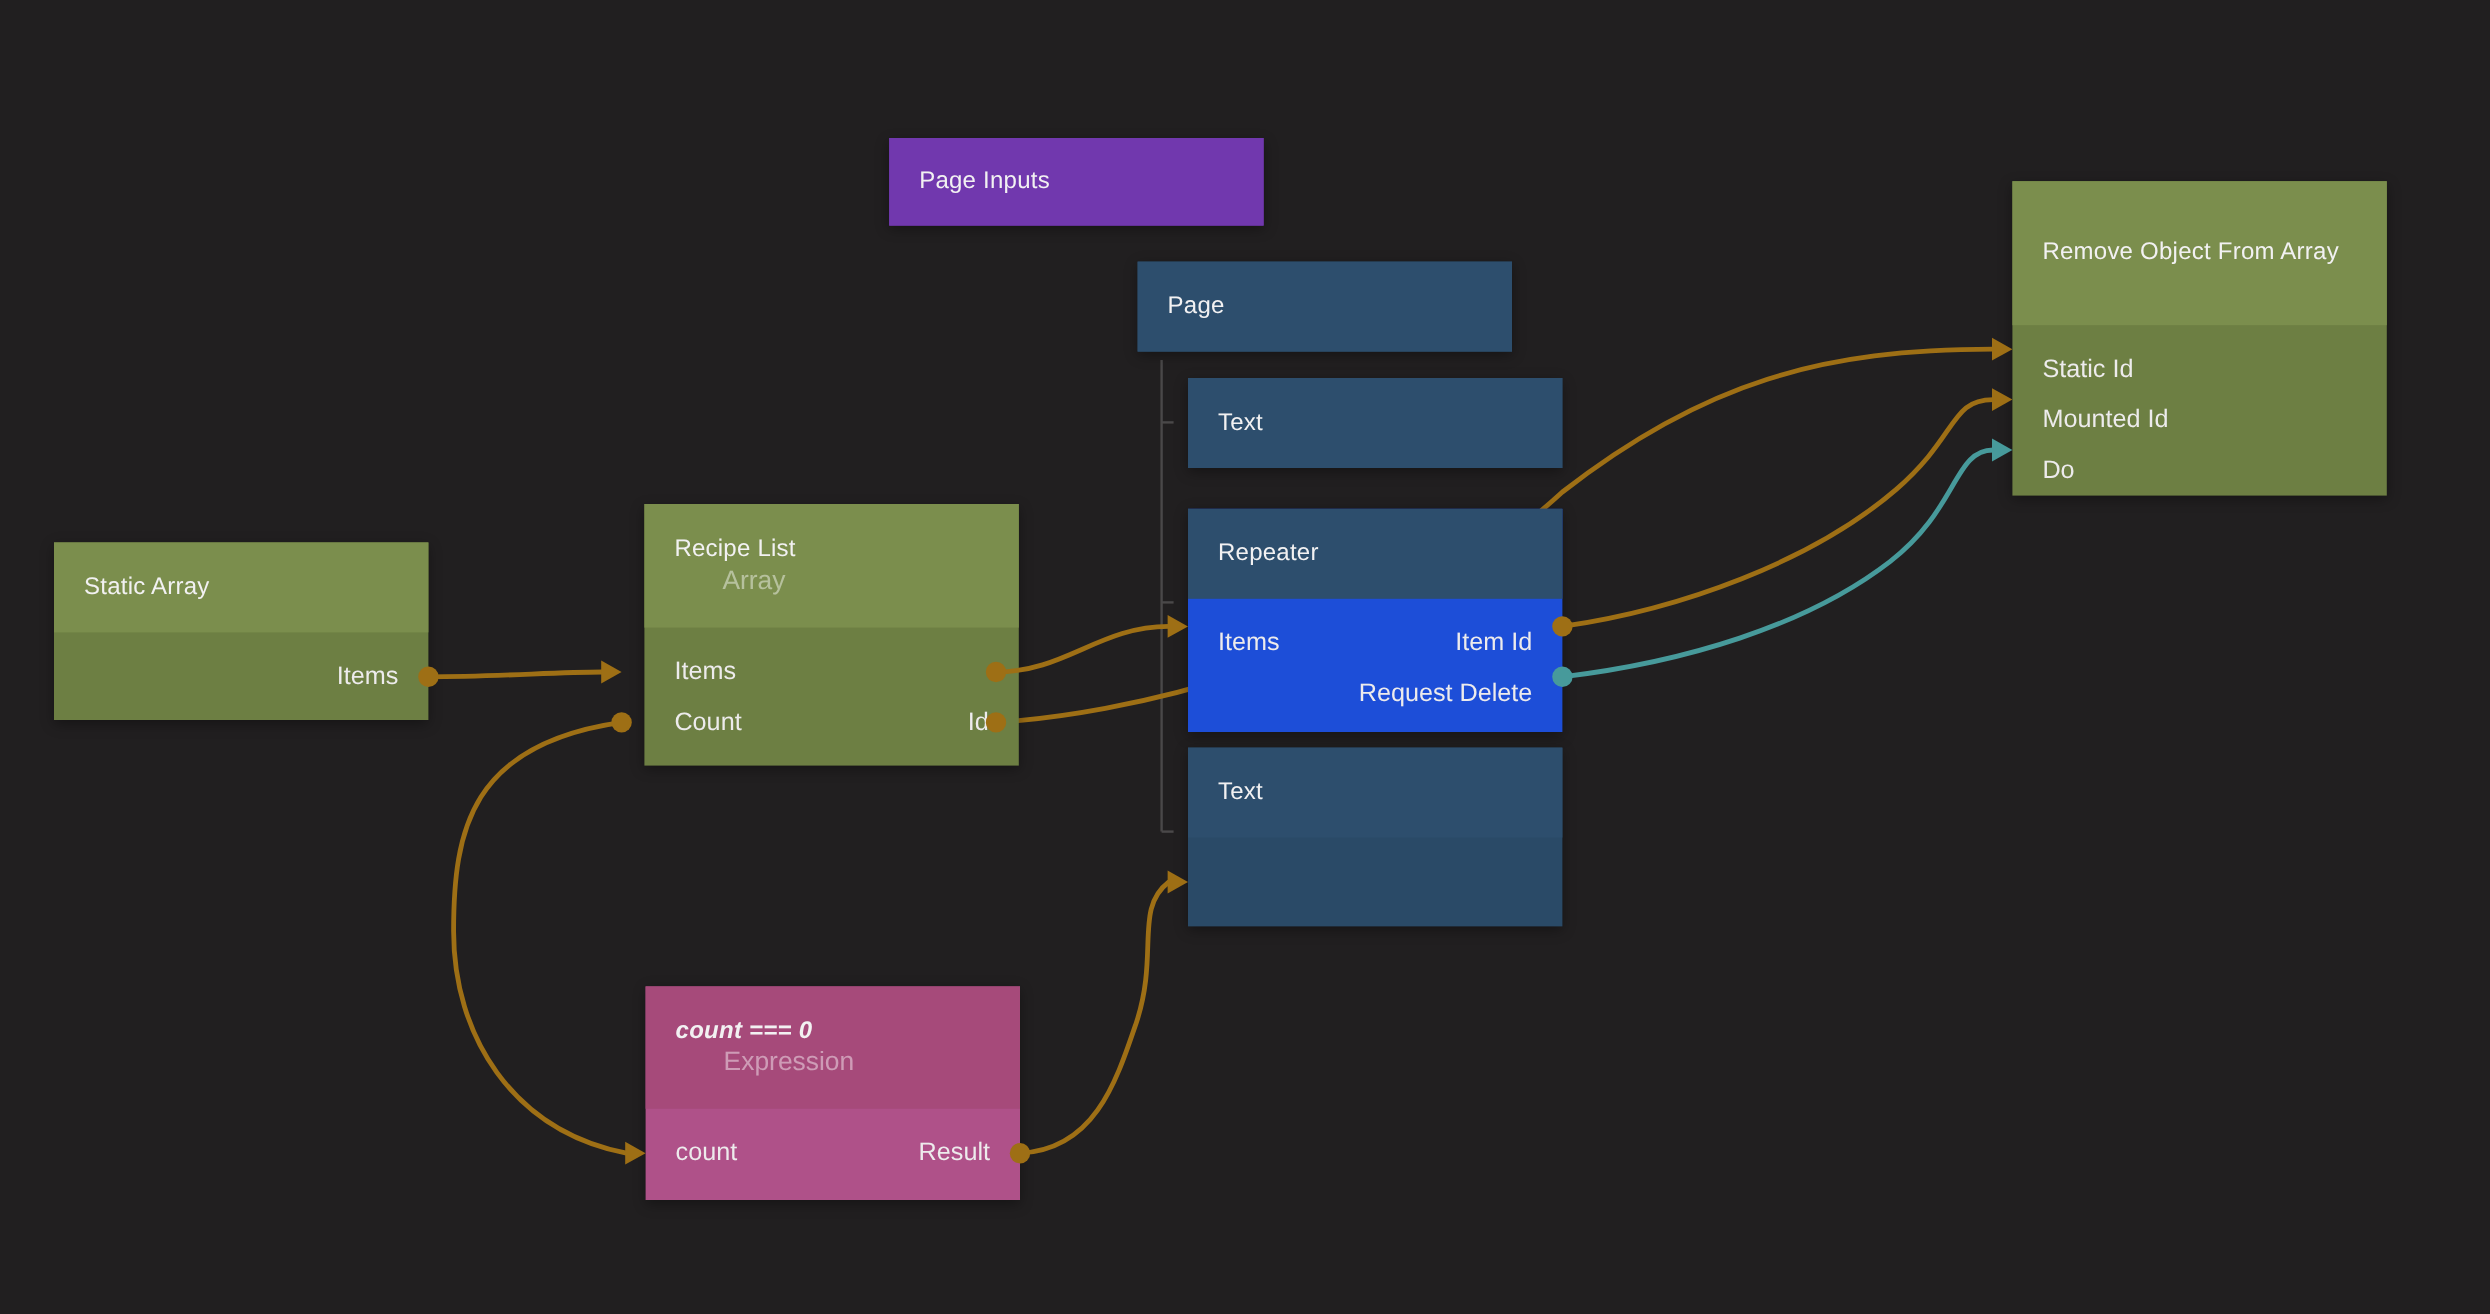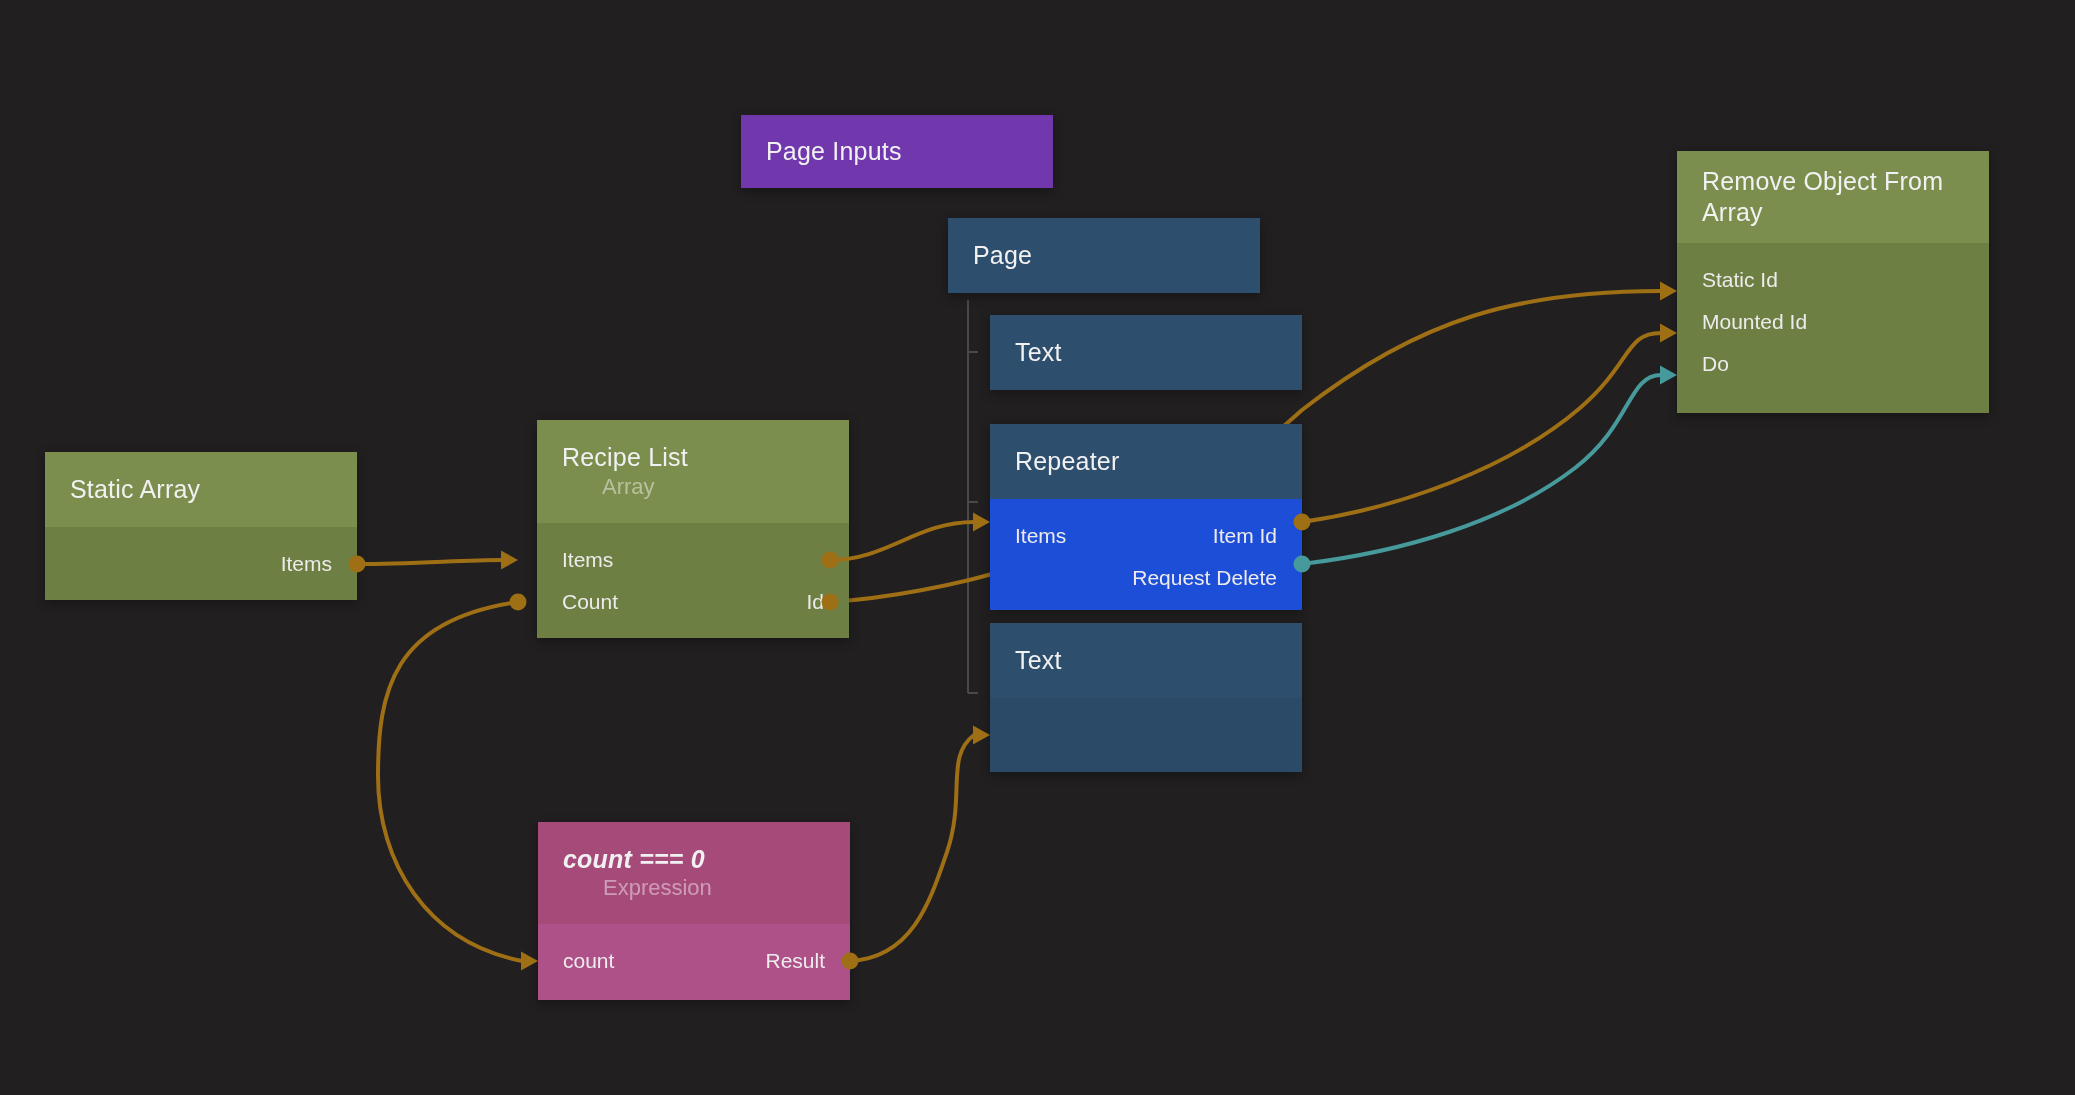--- a/index.html
+++ b/index.html
@@ -15,21 +15,21 @@
   .node{
     position:absolute;
     box-shadow:0 3px 10px rgba(0,0,0,0.35);
   }
   .node-header{
     display:flex;flex-direction:column;justify-content:center;
     box-sizing:border-box;
     padding:0 20px 0 25px;
   }
   .node-title{
-    font-size:25px;line-height:1.26;
+    font-size:20px;line-height:1.26;
     color:#f2f1f2;letter-spacing:0.2px;
   }
   .node-title.bold{font-weight:700;font-style:italic;}
   .node-subtitle{
     font-size:22px;line-height:1.22;
     color:rgba(255,255,255,0.45);
     margin-left:40px;
   }
   .node-body{position:relative;box-sizing:border-box;padding-top:16px;}
   .port-row{position:relative;height:42px;}
@@ -117,21 +117,21 @@
           <div class="node-subtitle">Expression</div>
         </div>
         <div class="node-body">
           <div class="port-row">
             <span class="port-label left">count</span>
             <span class="port-label right">Result</span>
           </div>
         </div>
       </div>
       <div class="node" style="left: 1677px; top: 151px; width: 312px; height: 262px; background: rgb(109, 127, 67);">
-        <div class="node-header" style="height: 92px; background: rgb(123, 142, 77); align-items: center;">
+        <div class="node-header" style="height: 120px; background: rgb(123, 142, 77);">
           <div class="node-title">Remove Object From Array</div>
         </div>
         <div class="node-body">
           <div class="port-row">
             <span class="port-label left">Static Id</span>
           </div>
           <div class="port-row">
             <span class="port-label left">Mounted Id</span>
           </div>
           <div class="port-row">

